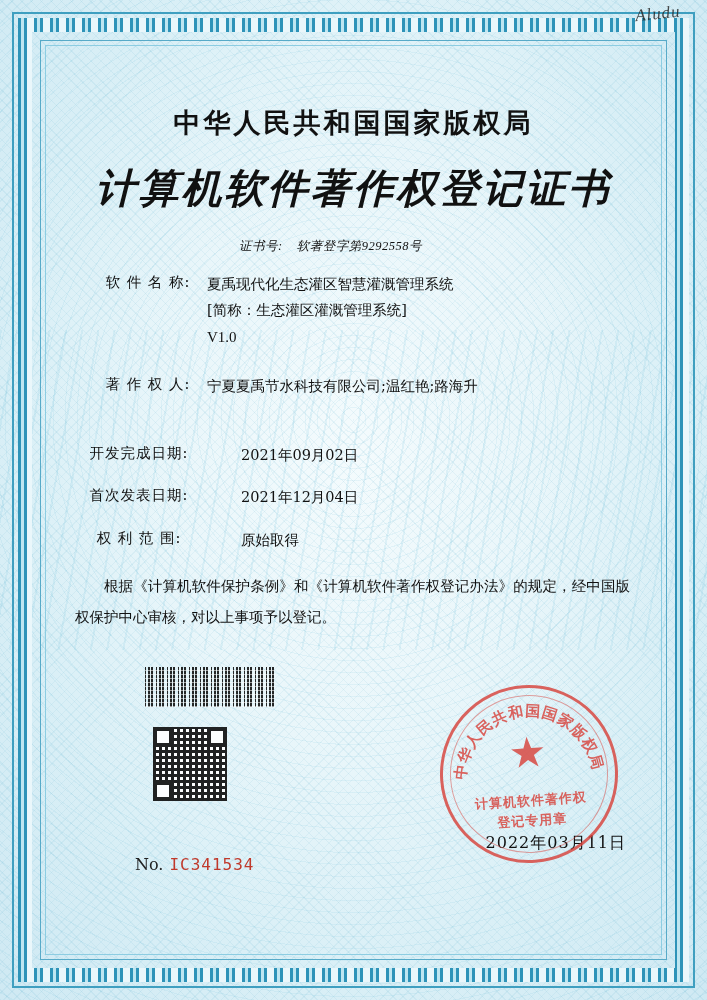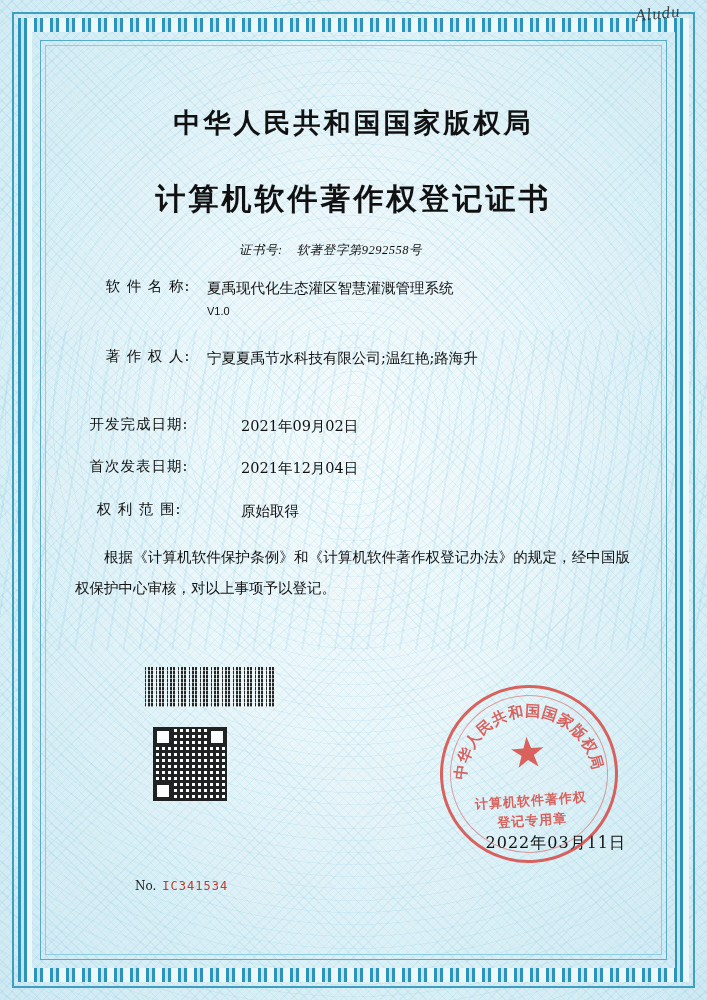--- a/index.html
+++ b/index.html
@@ -72,24 +72,25 @@
     font-weight:bold;
     font-size:27px;
     letter-spacing:3px;
     color:#111;
     margin-top:50px;
   }
   .title2{
     text-align:center;
     font-family:"DejaVu Serif", serif;
     font-weight:bold;
-    font-size:30px;
+    font-size:40px;
     letter-spacing:3px;
     color:#111;
-    margin-top:38px;
+    margin-top:20px;
+    font-style:italic;
   }
   .certno{
     text-align:center;
     font-size:12.5px;
     color:#111;
     margin-top:22px;
     padding-right:46px;
     letter-spacing:.5px;
     font-style:italic;
   }
@@ -104,21 +105,21 @@
     color:#111;
     letter-spacing:1px;
     font-family:"DejaVu Serif", serif;
   }
   .fvalue{
     font-size:14.5px;
     color:#111;
     font-family:"DejaVu Serif", serif;
     line-height:1.55;
   }
-  .fvalue.mono{font-family:Liberation Sans, sans-serif;font-size:11px;}
+  .fvalue.mono{font-family:Liberation Serif, serif;font-size:15px;}
 
   .gap1{height:34px;}
   .gap2{height:22px;}
 
   .rows2{margin-top:8px;padding-left:20px;}
   .rows2 .frow{margin-bottom:20px;gap:38px;}
   .rows2 .flabel{width:128px;flex:0 0 128px;}
 
   .para{
     margin-top:8px;
@@ -154,22 +155,22 @@
     content:"";position:absolute;width:20px;height:20px;background:#fff;
     border:4px solid #111;box-sizing:border-box;
   }
   .qr:before{left:0;top:0;}
   .qr:after{right:0;top:0;}
   .qr .br{
     position:absolute;left:0;bottom:0;width:20px;height:20px;background:#fff;border:4px solid #111;box-sizing:border-box;
   }
 
   .no{
-    position:absolute;left:80px;top:824px;
-    font-size:12px;color:#222;
+    position:absolute;left:80px;top:800px;
+    font-size:16px;color:#222;
     font-family:"DejaVu Serif", serif;
   }
   .no .num{
     color:#c0392b;
     font-family:"DejaVu Sans Mono", monospace;
     letter-spacing:1px;
     margin-left:6px;
   }
 
   .date{
@@ -227,20 +228,24 @@
     <div class="title2">计算机软件著作权登记证书</div>
 
     <div class="certno">
       <span class="lbl">证书号:</span><span>软著登字第9292558号</span>
     </div>
 
     <div class="fields">
       <div class="frow">
         <div class="flabel">软 件 名 称:</div>
         <div class="fvalue">夏禹现代化生态灌区智慧灌溉管理系统</div>
+      </div>
+      <div class="frow">
+        <div class="flabel"></div>
+        <div class="fvalue">[简称：生态灌区灌溉管理系统]</div>
       </div>
       <div class="frow">
         <div class="flabel"></div>
         <div class="fvalue mono">V1.0</div>
       </div>
       <div class="gap2"></div>
       <div class="frow">
         <div class="flabel">著 作 权 人:</div>
         <div class="fvalue">宁夏夏禹节水科技有限公司;温红艳;路海升</div>
       </div>

